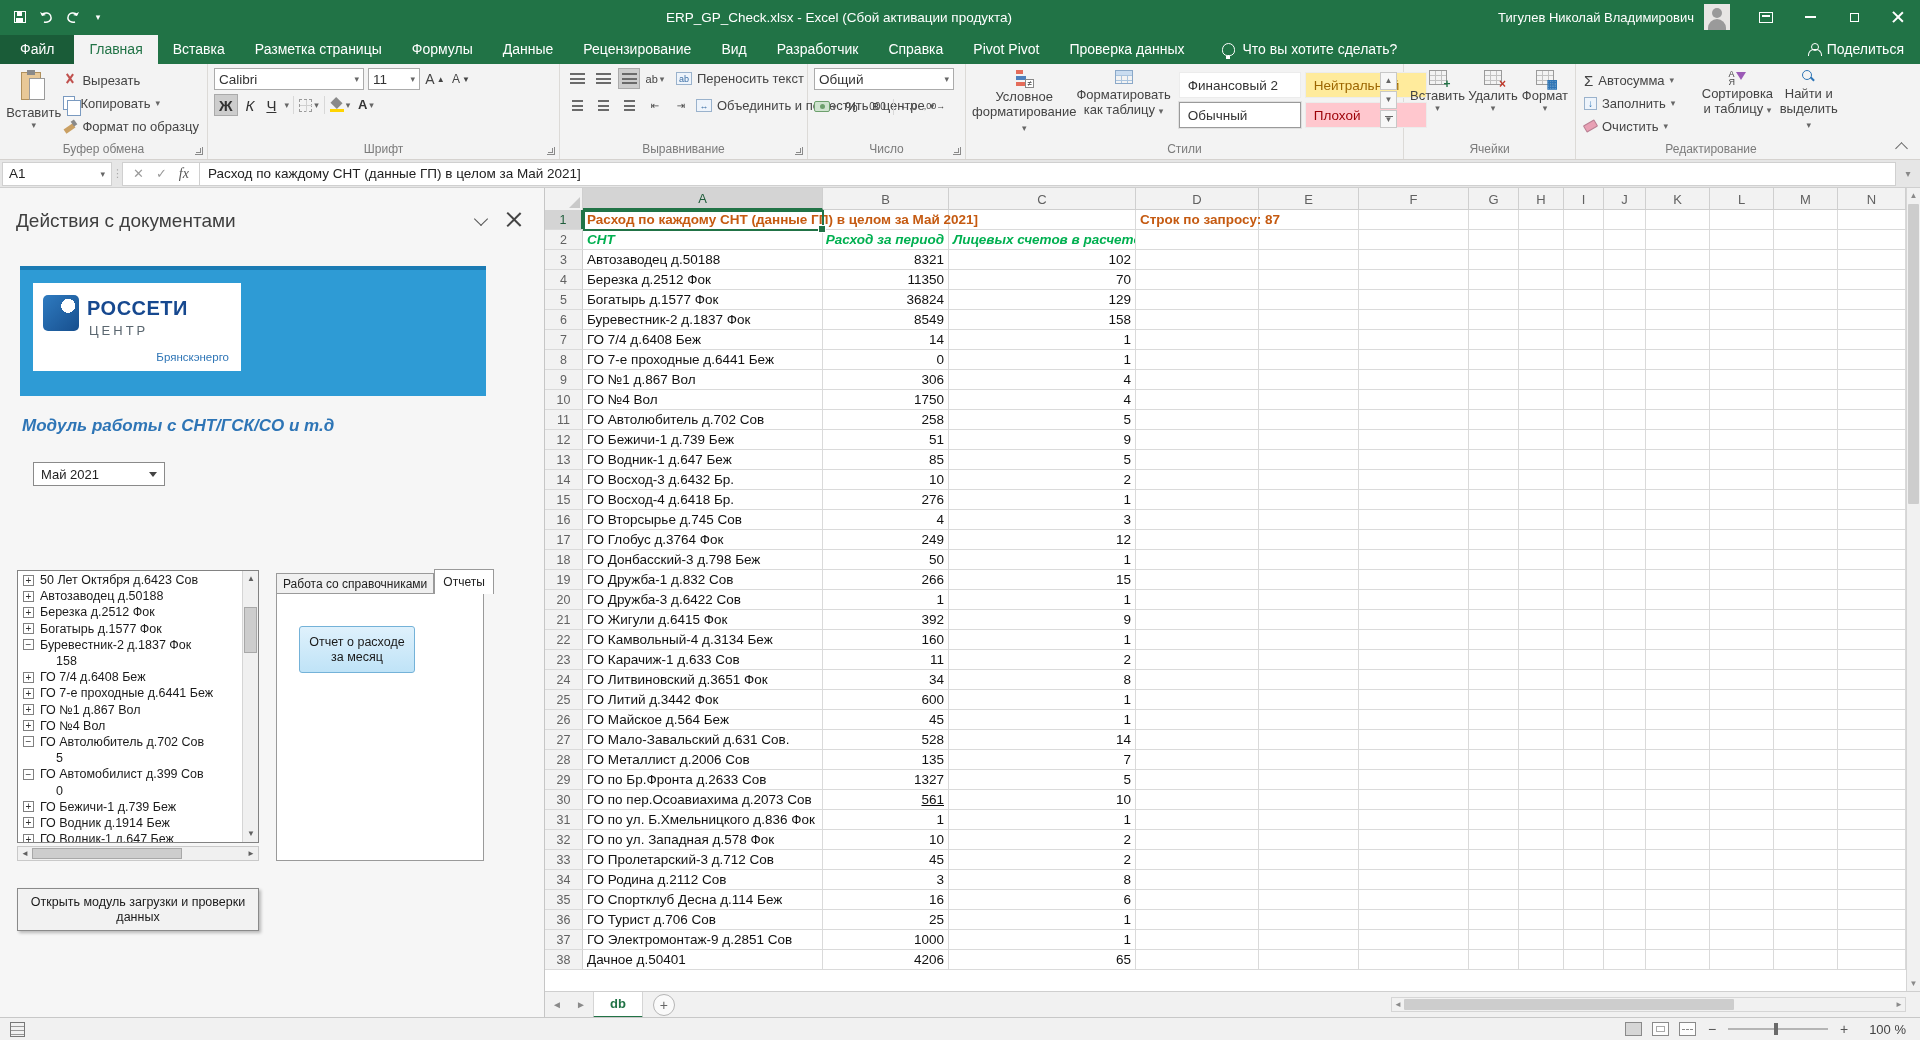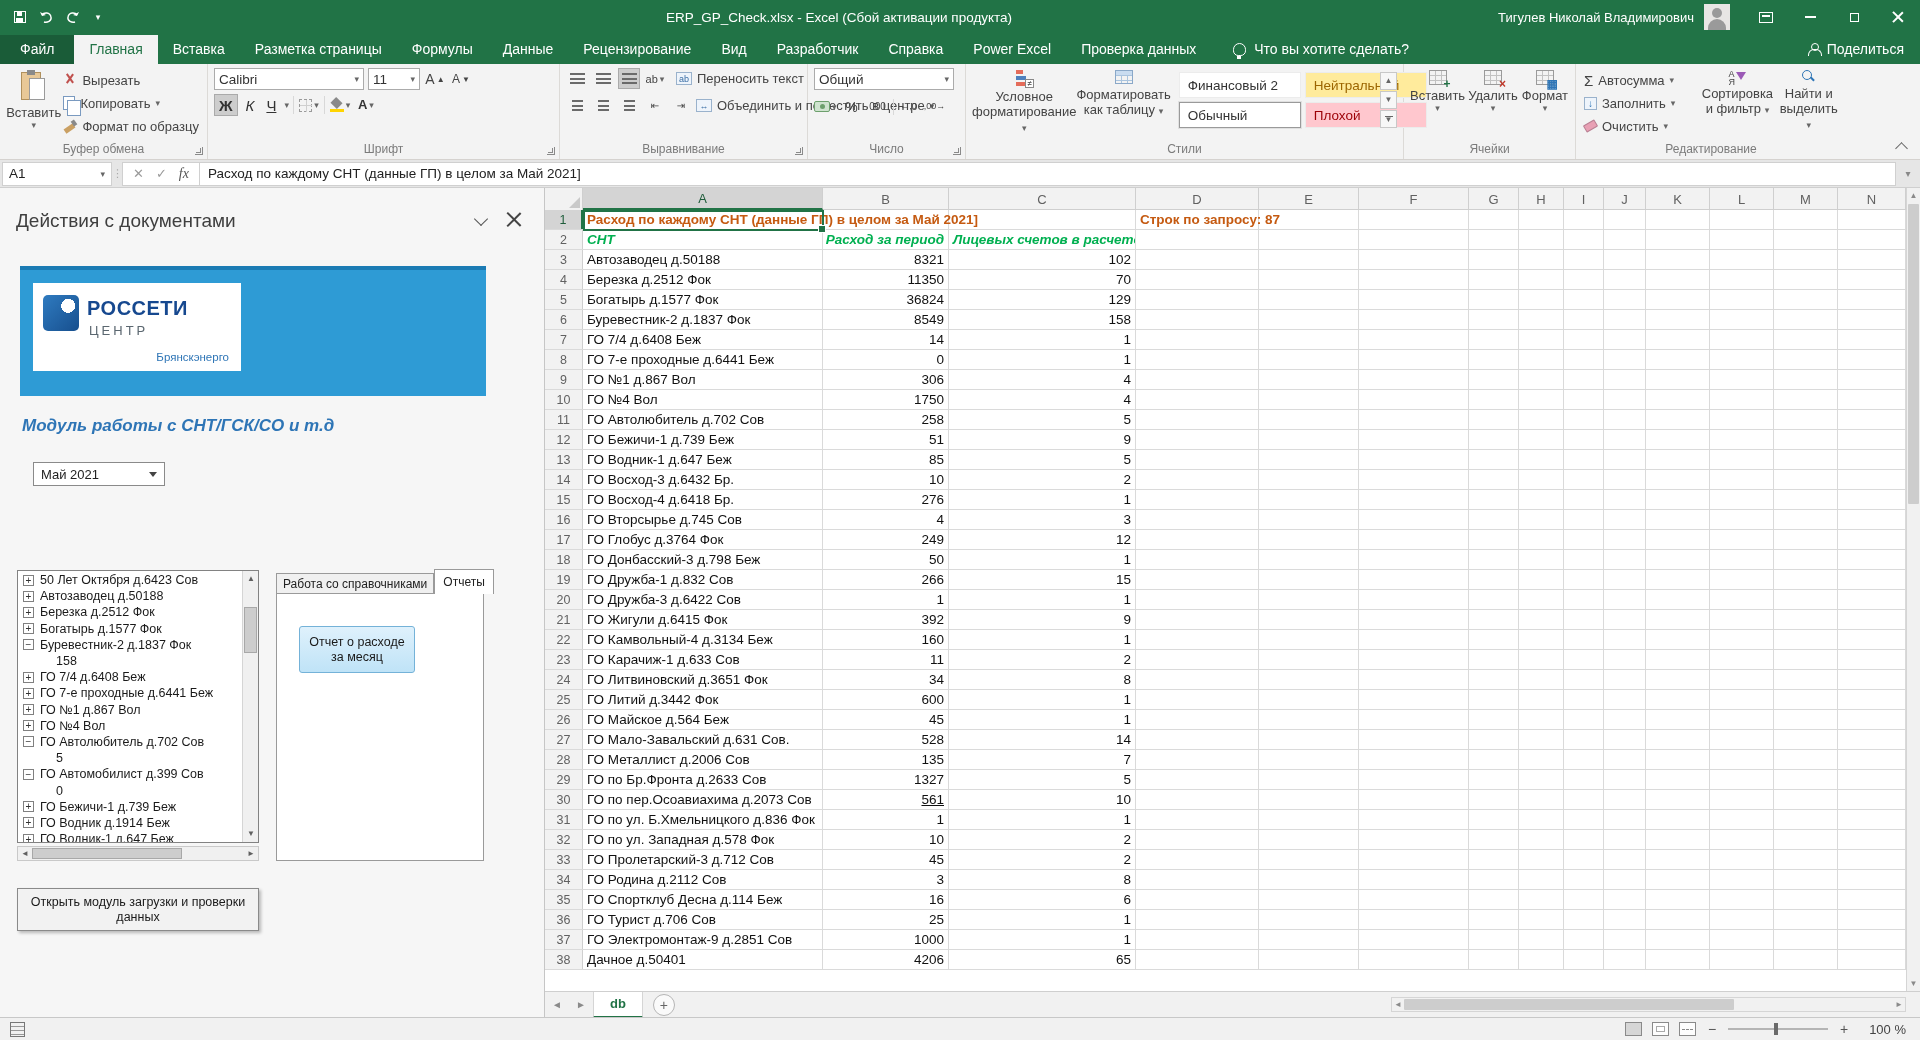--- a/index.html
+++ b/index.html
@@ -283,21 +283,21 @@
         <div class="rtab file">Файл</div>
         <div class="rtab active">Главная</div>
         <div class="rtab">Вставка</div>
         <div class="rtab">Разметка страницы</div>
         <div class="rtab">Формулы</div>
         <div class="rtab">Данные</div>
         <div class="rtab">Рецензирование</div>
         <div class="rtab">Вид</div>
         <div class="rtab">Разработчик</div>
         <div class="rtab">Справка</div>
-        <div class="rtab">Power Excel</div>
+        <div class="rtab">Pivot Pivot</div>
         <div class="rtab">Проверка данных</div>
       </div>
     <div class="tellme">
       <span class="bulb"></span>
       <span>Что вы хотите сделать?</span>
     </div>
     <div class="share">
       <span class="person-ic"></span>
       <span>Поделиться</span>
     </div>
@@ -519,21 +519,21 @@
               <span class="dd">▾</span>
             </div>
           <div class="smallbtn">
               <span class="eraser"></span>
               <span>Очистить</span>
               <span class="dd">▾</span>
             </div>
         </div>
         <div class="bigbtn" style="width:82px;">
           <span class="sort-ic">А<br>Я<span class="f"></span></span>
-          <span class="twoline" style="margin-top:0;"><span>Сортировка</span><br><span>и фильтр</span> <span class="dd">▾</span></span>
+          <span class="twoline" style="margin-top:0;"><span>Сортировка</span><br><span>и таблицу</span> <span class="dd">▾</span></span>
         </div>
         <div class="bigbtn" style="width:64px;">
           <span class="mag"></span>
           <span class="twoline" style="margin-top:2px;"><span>Найти и</span><br><span>выделить</span> <span class="dd">▾</span></span>
         </div>
       </div>
       <div class="rg-label"><span>Редактирование</span></div>
     </div>
 
     <span class="collapse-chevron"></span>

